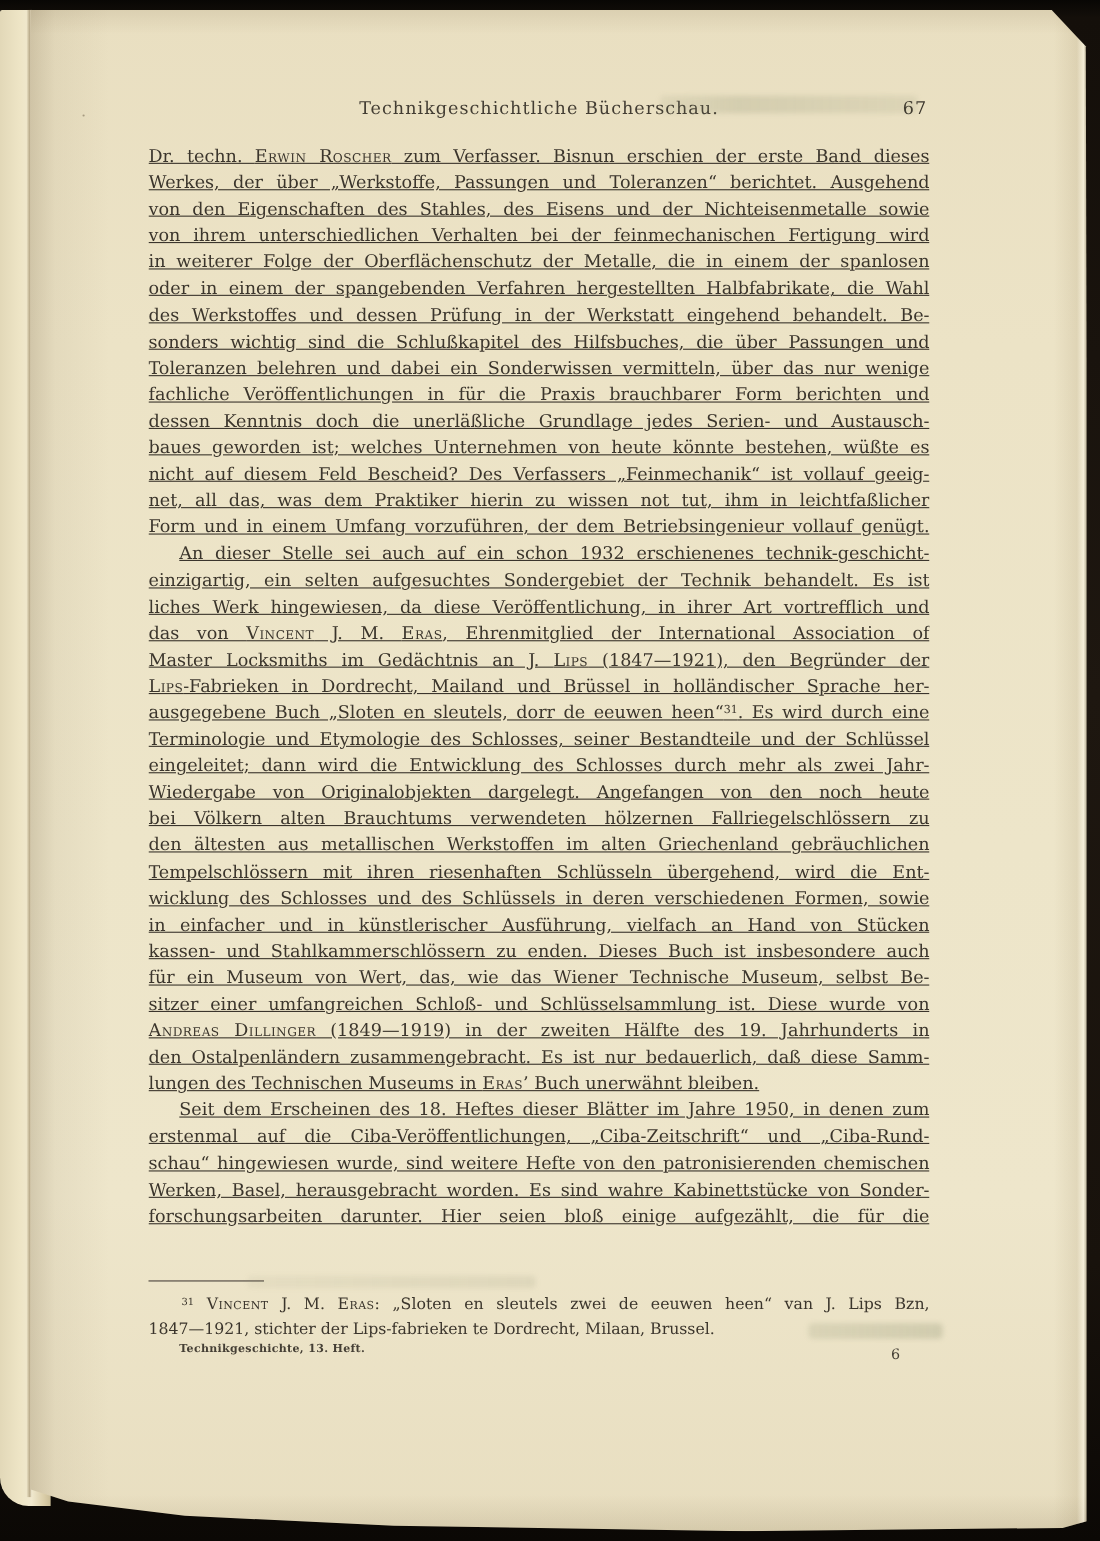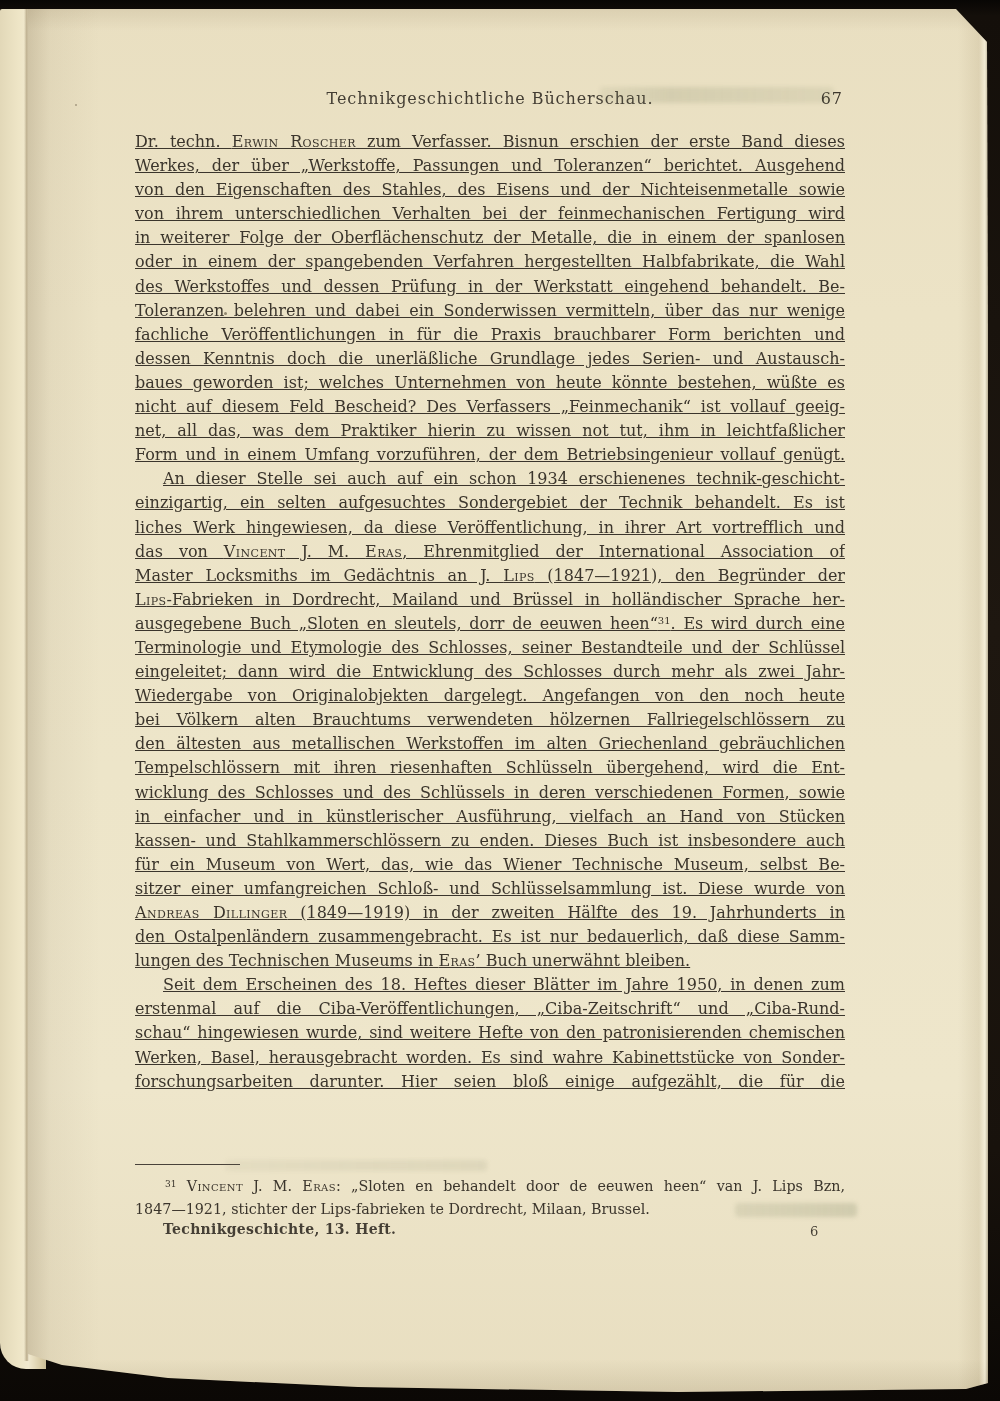--- a/index.html
+++ b/index.html
@@ -44,21 +44,21 @@
   }
   .line.end{text-align-last:left;}
   .line.indent{text-indent:28px;}
   .sc{font-variant:small-caps;letter-spacing:0.4px;}
   .sup{font-size:10px;vertical-align:5px;line-height:0;}
   .fn-rule{position:absolute;left:107px;top:1155px;width:105px;height:0;border-top:1.7px solid #49423a;}
   .fn{position:absolute;left:107px;top:1166px;width:710px;font-size:14.3px;}
   .fn .line{height:22.8px;line-height:22.8px;}
   .fn .line.indent{text-indent:30px;}
   .fn .sup{font-size:9px;vertical-align:4px;}
-  .sig{position:absolute;left:135px;top:1212px;font-size:14px;font-weight:bold;letter-spacing:0.3px;color:#453f35;}
+  .sig{position:absolute;left:135px;top:1212px;font-size:10px;font-weight:bold;letter-spacing:0.3px;color:#453f35;}
   .sheet{position:absolute;left:782px;top:1215px;font-size:13px;color:#453f35;}
   
   .ghost{position:absolute;pointer-events:none;filter:blur(2.2px);border-radius:4px;}
   .ghost-a{left:572px;top:78px;width:234px;height:16px;background:linear-gradient(90deg,rgba(128,134,100,0.10),rgba(128,134,100,0.20) 30%,rgba(128,134,100,0.12));}
   .ghost-b{left:707px;top:1194px;width:122px;height:14px;background:linear-gradient(90deg,rgba(125,132,98,0.16),rgba(125,132,98,0.24));}
   .ghost-c{left:197px;top:1151px;width:262px;height:11px;background:linear-gradient(90deg,rgba(128,130,100,0.07),rgba(128,130,100,0.13));}
   .speck{position:absolute;border-radius:50%;background:rgba(70,58,38,0.55);}
   .speck-a{left:196px;top:303px;width:3px;height:3px;}
   .speck-b{left:47px;top:95px;width:2px;height:2px;background:rgba(70,58,38,0.4);}
 </style>
@@ -77,30 +77,31 @@
 
     <div class="body">
       <div>
           <div class="line"><span>Dr. techn. </span><span class="sc">Erwin Roscher</span><span> zum Verfasser. Bisnun erschien der erste Band dieses</span></div>
           <div class="line"><span>Werkes, der über „Werkstoffe, Passungen und Toleranzen“ berichtet. Ausgehend</span></div>
           <div class="line"><span>von den Eigenschaften des Stahles, des Eisens und der Nichteisenmetalle sowie</span></div>
           <div class="line"><span>von ihrem unterschiedlichen Verhalten bei der feinmechanischen Fertigung wird</span></div>
           <div class="line"><span>in weiterer Folge der Oberflächenschutz der Metalle, die in einem der spanlosen</span></div>
           <div class="line"><span>oder in einem der spangebenden Verfahren hergestellten Halbfabrikate, die Wahl</span></div>
           <div class="line"><span>des Werkstoffes und dessen Prüfung in der Werkstatt eingehend behandelt. Be-</span></div>
+          <div class="line"><span>sonders wichtig sind die Schlußkapitel des Hilfsbuches, die über Passungen und</span></div>
           <div class="line"><span>Toleranzen belehren und dabei ein Sonderwissen vermitteln, über das nur wenige</span></div>
           <div class="line"><span>fachliche Veröffentlichungen in für die Praxis brauchbarer Form berichten und</span></div>
           <div class="line"><span>dessen Kenntnis doch die unerläßliche Grundlage jedes Serien- und Austausch-</span></div>
           <div class="line"><span>baues geworden ist; welches Unternehmen von heute könnte bestehen, wüßte es</span></div>
           <div class="line"><span>nicht auf diesem Feld Bescheid? Des Verfassers „Feinmechanik“ ist vollauf geeig-</span></div>
           <div class="line"><span>net, all das, was dem Praktiker hierin zu wissen not tut, ihm in leichtfaßlicher</span></div>
           <div class="line"><span>Form und in einem Umfang vorzuführen, der dem Betriebsingenieur vollauf genügt.</span></div>
         </div>
       <div>
-          <div class="line indent"><span>An dieser Stelle sei auch auf ein schon 1934 erschienenes technik-geschicht-</span></div>
+          <div class="line indent"><span>An dieser Stelle sei auch auf ein schon 1932 erschienenes technik-geschicht-</span></div>
           <div class="line"><span>einzigartig, ein selten aufgesuchtes Sondergebiet der Technik behandelt. Es ist</span></div>
           <div class="line"><span>liches Werk hingewiesen, da diese Veröffentlichung, in ihrer Art vortrefflich und</span></div>
           <div class="line"><span>das von </span><span class="sc">Vincent</span><span> J. M. </span><span class="sc">Eras</span><span>, Ehrenmitglied der International Association of</span></div>
           <div class="line"><span>Master Locksmiths im Gedächtnis an J. </span><span class="sc">Lips</span><span> (1847—1921), den Begründer der</span></div>
           <div class="line"><span class="sc">Lips</span><span>-Fabrieken in Dordrecht, Mailand und Brüssel in holländischer Sprache her-</span></div>
           <div class="line"><span>ausgegebene Buch „Sloten en sleutels, dorr de eeuwen heen“</span><span class="sup">31</span><span>. Es wird durch eine</span></div>
           <div class="line"><span>Terminologie und Etymologie des Schlosses, seiner Bestandteile und der Schlüssel</span></div>
           <div class="line"><span>eingeleitet; dann wird die Entwicklung des Schlosses durch mehr als zwei Jahr-</span></div>
           <div class="line"><span>Wiedergabe von Originalobjekten dargelegt. Angefangen von den noch heute</span></div>
           <div class="line"><span>bei Völkern alten Brauchtums verwendeten hölzernen Fallriegelschlössern zu</span></div>
@@ -119,21 +120,21 @@
           <div class="line indent"><span>Seit dem Erscheinen des 18. Heftes dieser Blätter im Jahre 1950, in denen zum</span></div>
           <div class="line"><span>erstenmal auf die Ciba-Veröffentlichungen, „Ciba-Zeitschrift“ und „Ciba-Rund-</span></div>
           <div class="line"><span>schau“ hingewiesen wurde, sind weitere Hefte von den patronisierenden chemischen</span></div>
           <div class="line"><span>Werken, Basel, herausgebracht worden. Es sind wahre Kabinettstücke von Sonder-</span></div>
           <div class="line"><span>forschungsarbeiten darunter. Hier seien bloß einige aufgezählt, die für die</span></div>
         </div>
     </div>
 
     <div class="fn-rule"></div>
     <div class="fn">
-        <div class="line indent"><span class="sup">31</span><span> </span><span class="sc">Vincent</span><span> J. M. </span><span class="sc">Eras</span><span>: „Sloten en behandelt door de eeuwen heen“ van J. Lips Bzn,</span></div>
+        <div class="line indent"><span class="sup">31</span><span> </span><span class="sc">Vincent</span><span> J. M. </span><span class="sc">Eras</span><span>: „Sloten en sleutels zwei de eeuwen heen“ van J. Lips Bzn,</span></div>
         <div class="line end"><span>1847—1921, stichter der Lips-fabrieken te Dordrecht, Milaan, Brussel.</span></div>
       </div>
 
     <div class="sig">Technikgeschichte, 13. Heft.</div>
     <div class="sheet">6</div>
 
     <div class="ghost ghost-a"></div>
     <div class="ghost ghost-b"></div>
     <div class="ghost ghost-c"></div>
     <div class="speck speck-a"></div>

